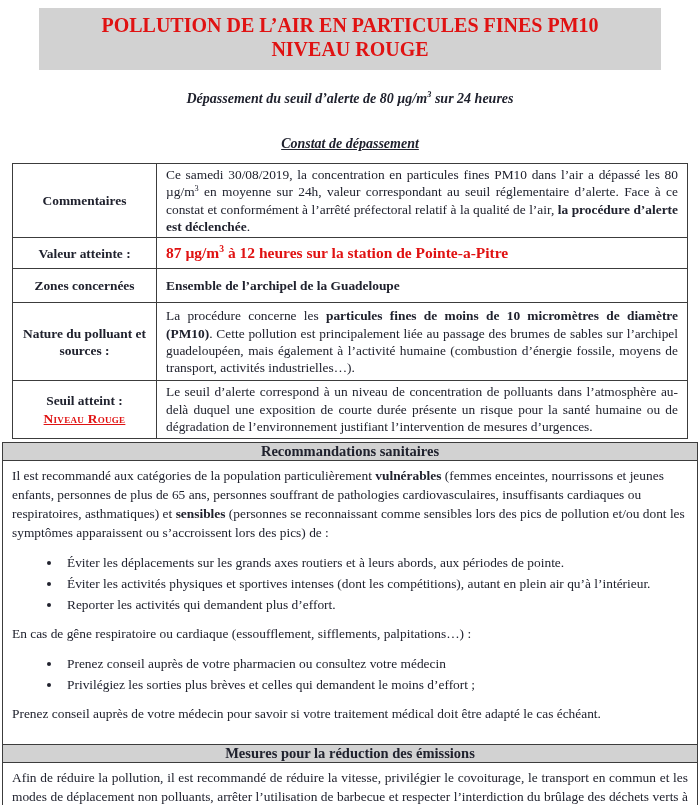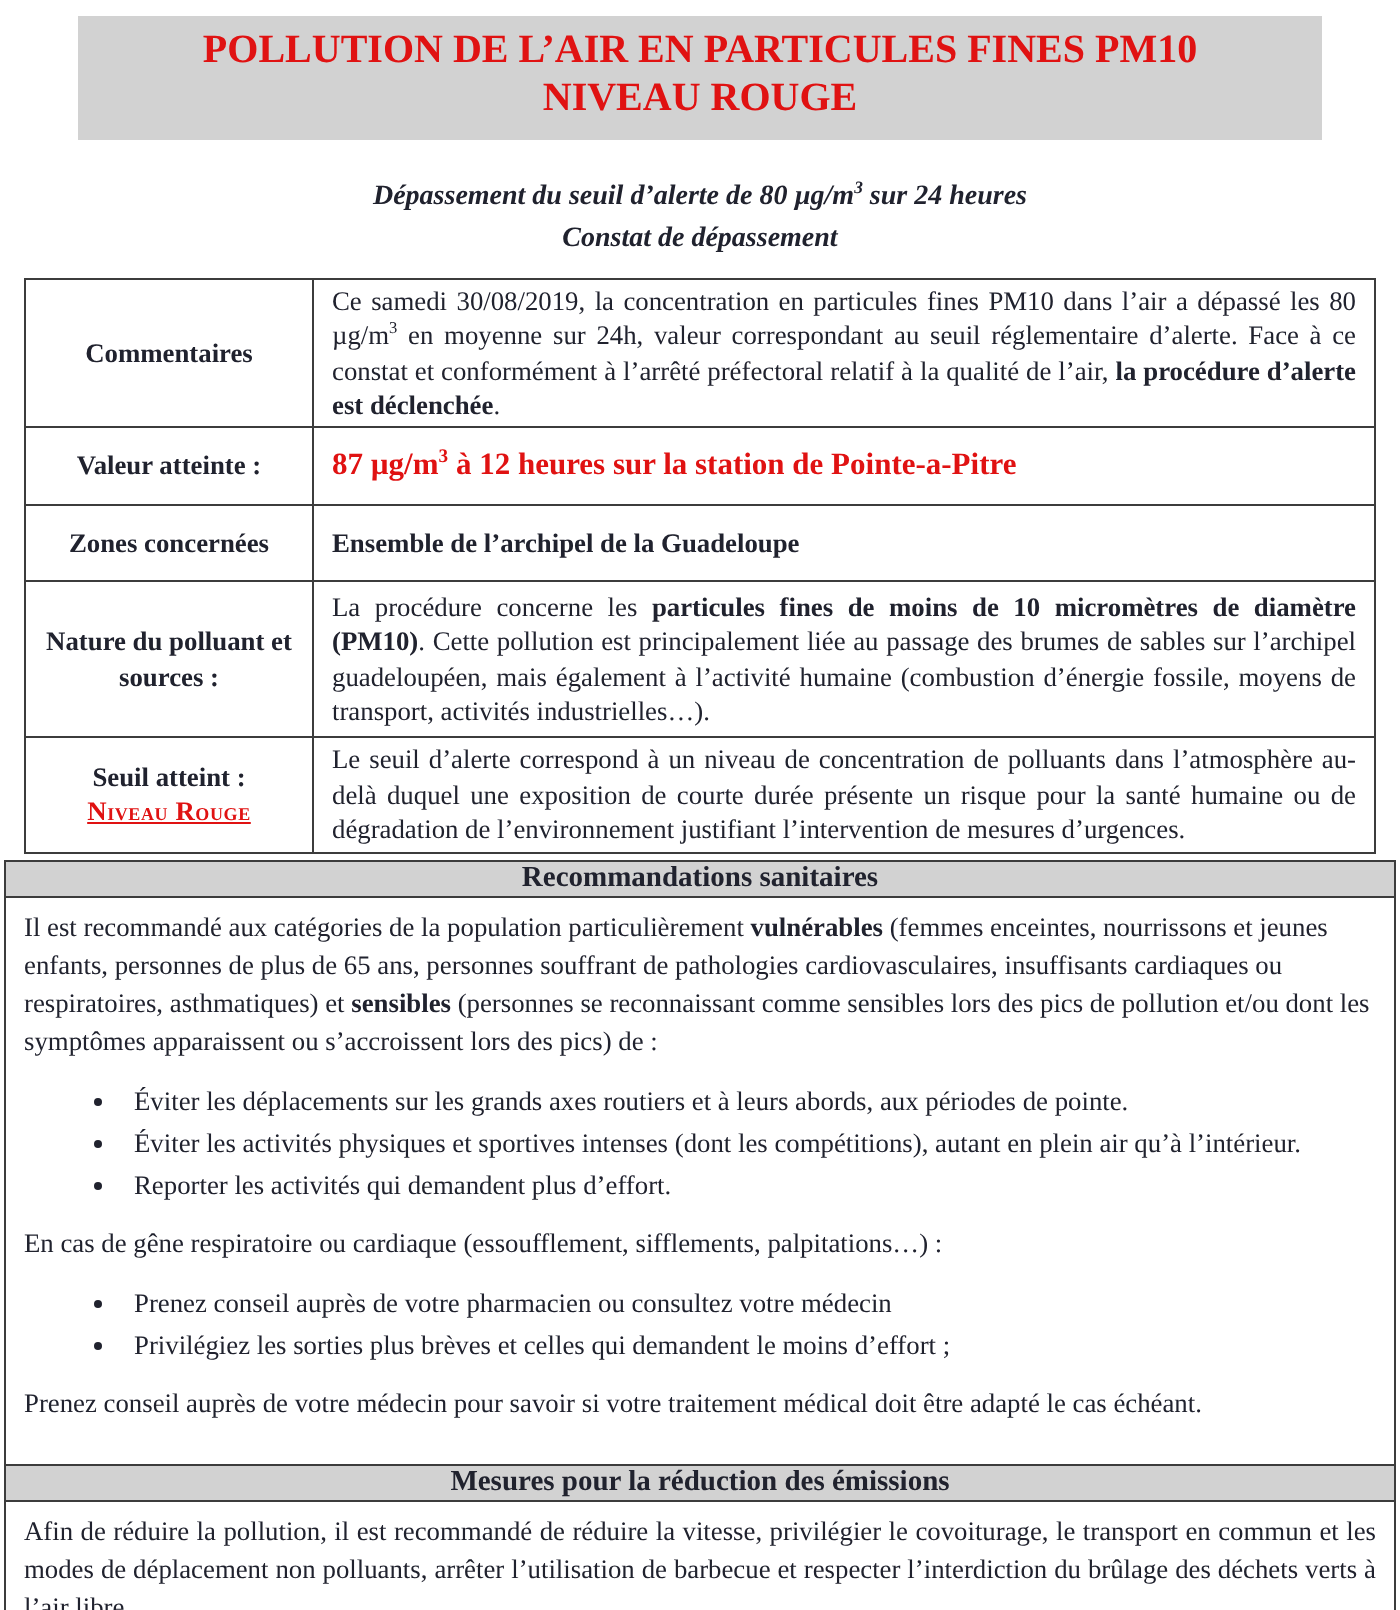--- a/index.html
+++ b/index.html
@@ -12,25 +12,25 @@
   .page{
     position:relative;width:700px;height:805px;overflow:hidden;
     background:#fff;color:var(--text);
     font-family:"Liberation Serif","DejaVu Serif",serif;
   }
   
   .banner{width:622px;margin:8px auto 0;background:var(--gray);text-align:center;padding:5px 0 8px;}
   .banner .t{color:var(--red);font-weight:bold;font-size:20px;line-height:1.22;}
   
   .subtitle{margin-top:18px;text-align:center;font-weight:bold;font-style:italic;font-size:14px;line-height:1.5;}
-  .subtitle .u-line{}
+  .subtitle .u-line{text-decoration:underline;margin-top:24px;}
   
   table.alert{width:676px;margin:9px auto 0;border-collapse:collapse;font-size:13.4px;}
   table.alert td{border:1px solid var(--border);vertical-align:middle;}
-  td.lbl{width:133px;text-align:center;font-weight:bold;padding:10px 5px;line-height:1.3;}
+  td.lbl{width:133px;text-align:center;font-weight:bold;padding:0 5px;line-height:1.3;}
   td.val{padding:2px 9px;text-align:justify;line-height:1.3;}
   td.val.big{font-size:15.5px;}
   
   .box{width:694px;margin:3px auto 0;border:1px solid var(--border);font-size:13.4px;}
   .bar{background:var(--gray);border-bottom:1px solid var(--border);text-align:center;font-weight:bold;font-size:14.5px;padding:0 0;}
   .bar.mid{border-top:1px solid var(--border);}
   .sec{padding:5px 9px 12px;line-height:1.42;}
   .sec p{margin:0 0 9px;}
   .sec p.left{text-align:left;}
   .sec ul{margin:11px 0 10px;padding-left:50px;}

